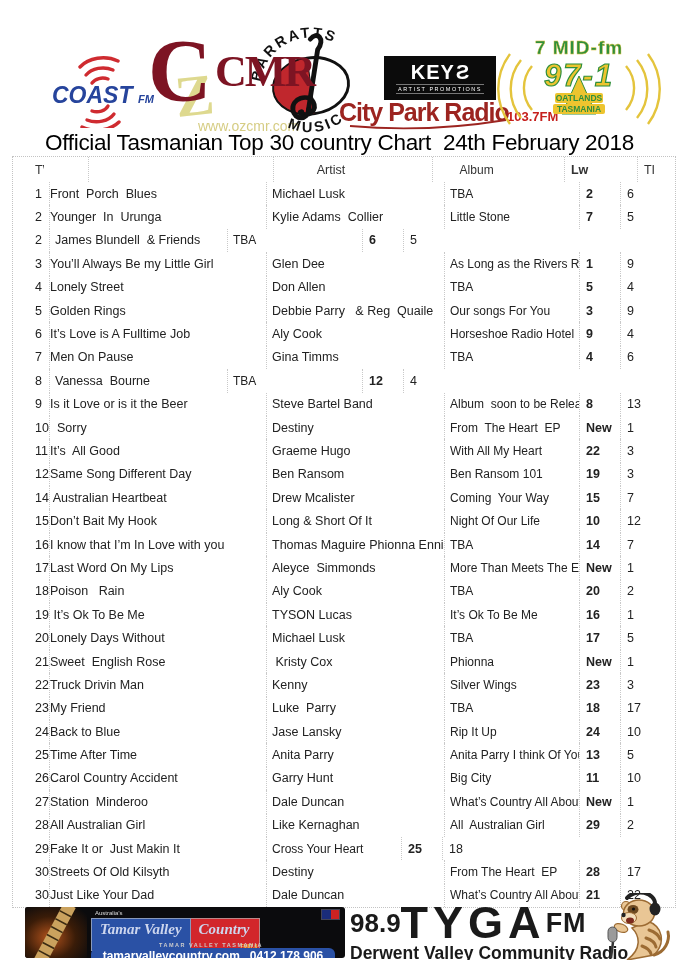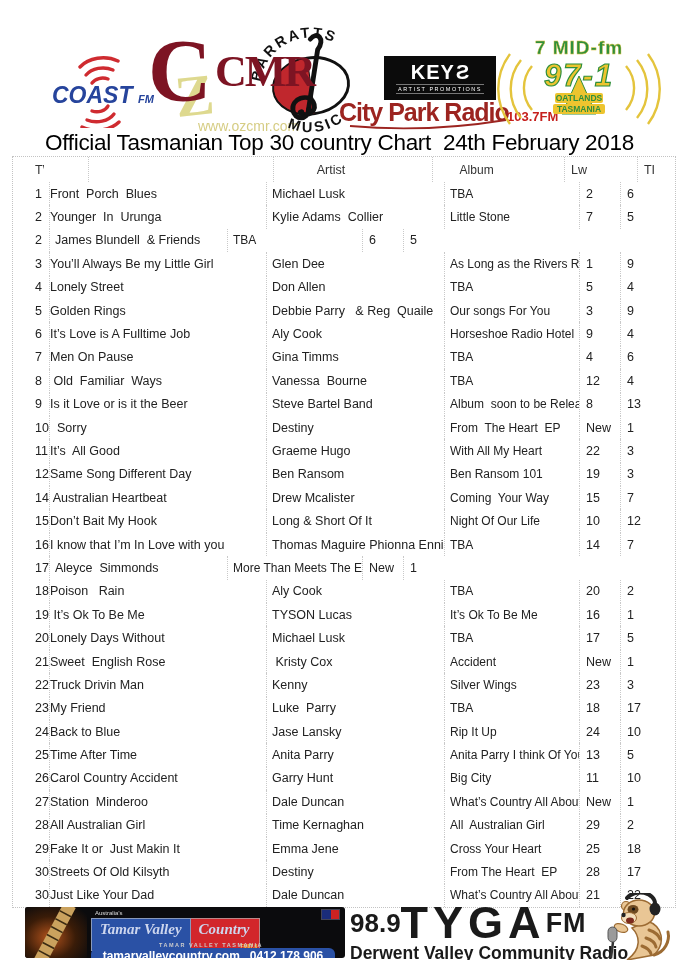--- a/index.html
+++ b/index.html
@@ -30,21 +30,21 @@
 
   
   #chart{left:12px;top:156px;width:664px;border:1px dotted #c3c3c3;box-sizing:border-box;}
   .tr{display:flex;height:23.4px;align-items:center;}
   .tr.head{height:25px;color:#333;gap:44px;}
   .td{box-sizing:border-box;height:100%;display:flex;align-items:center;font-size:12.5px;white-space:pre;overflow:hidden;}
   .c-tw{width:36px;padding-left:22px;}
   .c-title{width:217px;border-left:1px dotted #c9c9c9;position:relative;}
   .c-artist{width:178px;border-left:1px dotted #c9c9c9;padding-left:5px;}
   .c-album{width:135px;border-left:1px dotted #c9c9c9;padding-left:5px;font-size:12px;}
-  .c-lw{width:41px;border-left:1px dotted #c9c9c9;padding-left:6px;}
+  .c-lw{width:41px;border-left:1px dotted #c9c9c9;padding-left:6px;font-weight:bold;}
   .c-ti{width:55px;border-left:1px dotted #c9c9c9;padding-left:6px;}
   .head .c-artist,.head .c-album{justify-content:center;padding-left:0;}
   .note{position:absolute;left:128px;white-space:pre;}
 
   
   #tamar{left:25px;top:907px;width:320px;height:51px;background:#0b0b0d;border-radius:3px;overflow:hidden;}
   .tv-guitar{position:absolute;left:0;top:0;width:62px;height:51px;}
   .tv-aus{position:absolute;left:70px;top:3px;font-size:6px;color:#ddd;}
   .tv-flag{position:absolute;right:5px;top:2px;width:17px;height:9px;
            background:linear-gradient(90deg,#1a2c7a 55%,#c22 55%);border:1px solid #445;}
@@ -240,24 +240,20 @@
         
       </div>
       <div class="td c-artist">Gina Timms</div>
       <div class="td c-album">TBA</div>
       <div class="td c-lw">4</div>
       <div class="td c-ti">6</div>
     </div>
 
     <div class="tr">
       <div class="td c-tw">8</div>
-      <div class="td c-title">
-        <span> Old  Familiar  Ways</span>
-        
-      </div>
       <div class="td c-artist">Vanessa  Bourne</div>
       <div class="td c-album">TBA</div>
       <div class="td c-lw">12</div>
       <div class="td c-ti">4</div>
     </div>
 
     <div class="tr">
       <div class="td c-tw">9</div>
       <div class="td c-title">
         <span>Is it Love or is it the Beer</span>
@@ -336,20 +332,24 @@
         
       </div>
       <div class="td c-artist">Thomas Maguire Phionna Ennis</div>
       <div class="td c-album">TBA</div>
       <div class="td c-lw">14</div>
       <div class="td c-ti">7</div>
     </div>
 
     <div class="tr">
       <div class="td c-tw">17</div>
+      <div class="td c-title">
+        <span>Last Word On My Lips</span>
+        
+      </div>
       <div class="td c-artist">Aleyce  Simmonds</div>
       <div class="td c-album">More Than Meets The Eye</div>
       <div class="td c-lw">New</div>
       <div class="td c-ti">1</div>
     </div>
 
     <div class="tr">
       <div class="td c-tw">18</div>
       <div class="td c-title">
         <span>Poison   Rain</span>
@@ -385,21 +385,21 @@
       <div class="td c-ti">5</div>
     </div>
 
     <div class="tr">
       <div class="td c-tw">21</div>
       <div class="td c-title">
         <span>Sweet  English Rose</span>
         
       </div>
       <div class="td c-artist"> Kristy Cox</div>
-      <div class="td c-album">Accident</div>
+      <div class="td c-album">Phionna</div>
       <div class="td c-lw">New</div>
       <div class="td c-ti">1</div>
     </div>
 
     <div class="tr">
       <div class="td c-tw">22</div>
       <div class="td c-title">
         <span>Truck Drivin Man</span>
         
       </div>
@@ -468,33 +468,32 @@
       <div class="td c-lw">New</div>
       <div class="td c-ti">1</div>
     </div>
 
     <div class="tr">
       <div class="td c-tw">28</div>
       <div class="td c-title">
         <span>All Australian Girl</span>
         
       </div>
-      <div class="td c-artist">Time Kernaghan</div>
+      <div class="td c-artist">Like Kernaghan</div>
       <div class="td c-album">All  Australian Girl</div>
       <div class="td c-lw">29</div>
       <div class="td c-ti">2</div>
     </div>
 
     <div class="tr">
       <div class="td c-tw">29</div>
       <div class="td c-title">
         <span>Fake It or  Just Makin It</span>
         
       </div>
-      <div class="td c-artist">Emma Jene</div>
       <div class="td c-album">Cross Your Heart</div>
       <div class="td c-lw">25</div>
       <div class="td c-ti">18</div>
     </div>
 
     <div class="tr">
       <div class="td c-tw">30</div>
       <div class="td c-title">
         <span>Streets Of Old Kilsyth</span>
         

